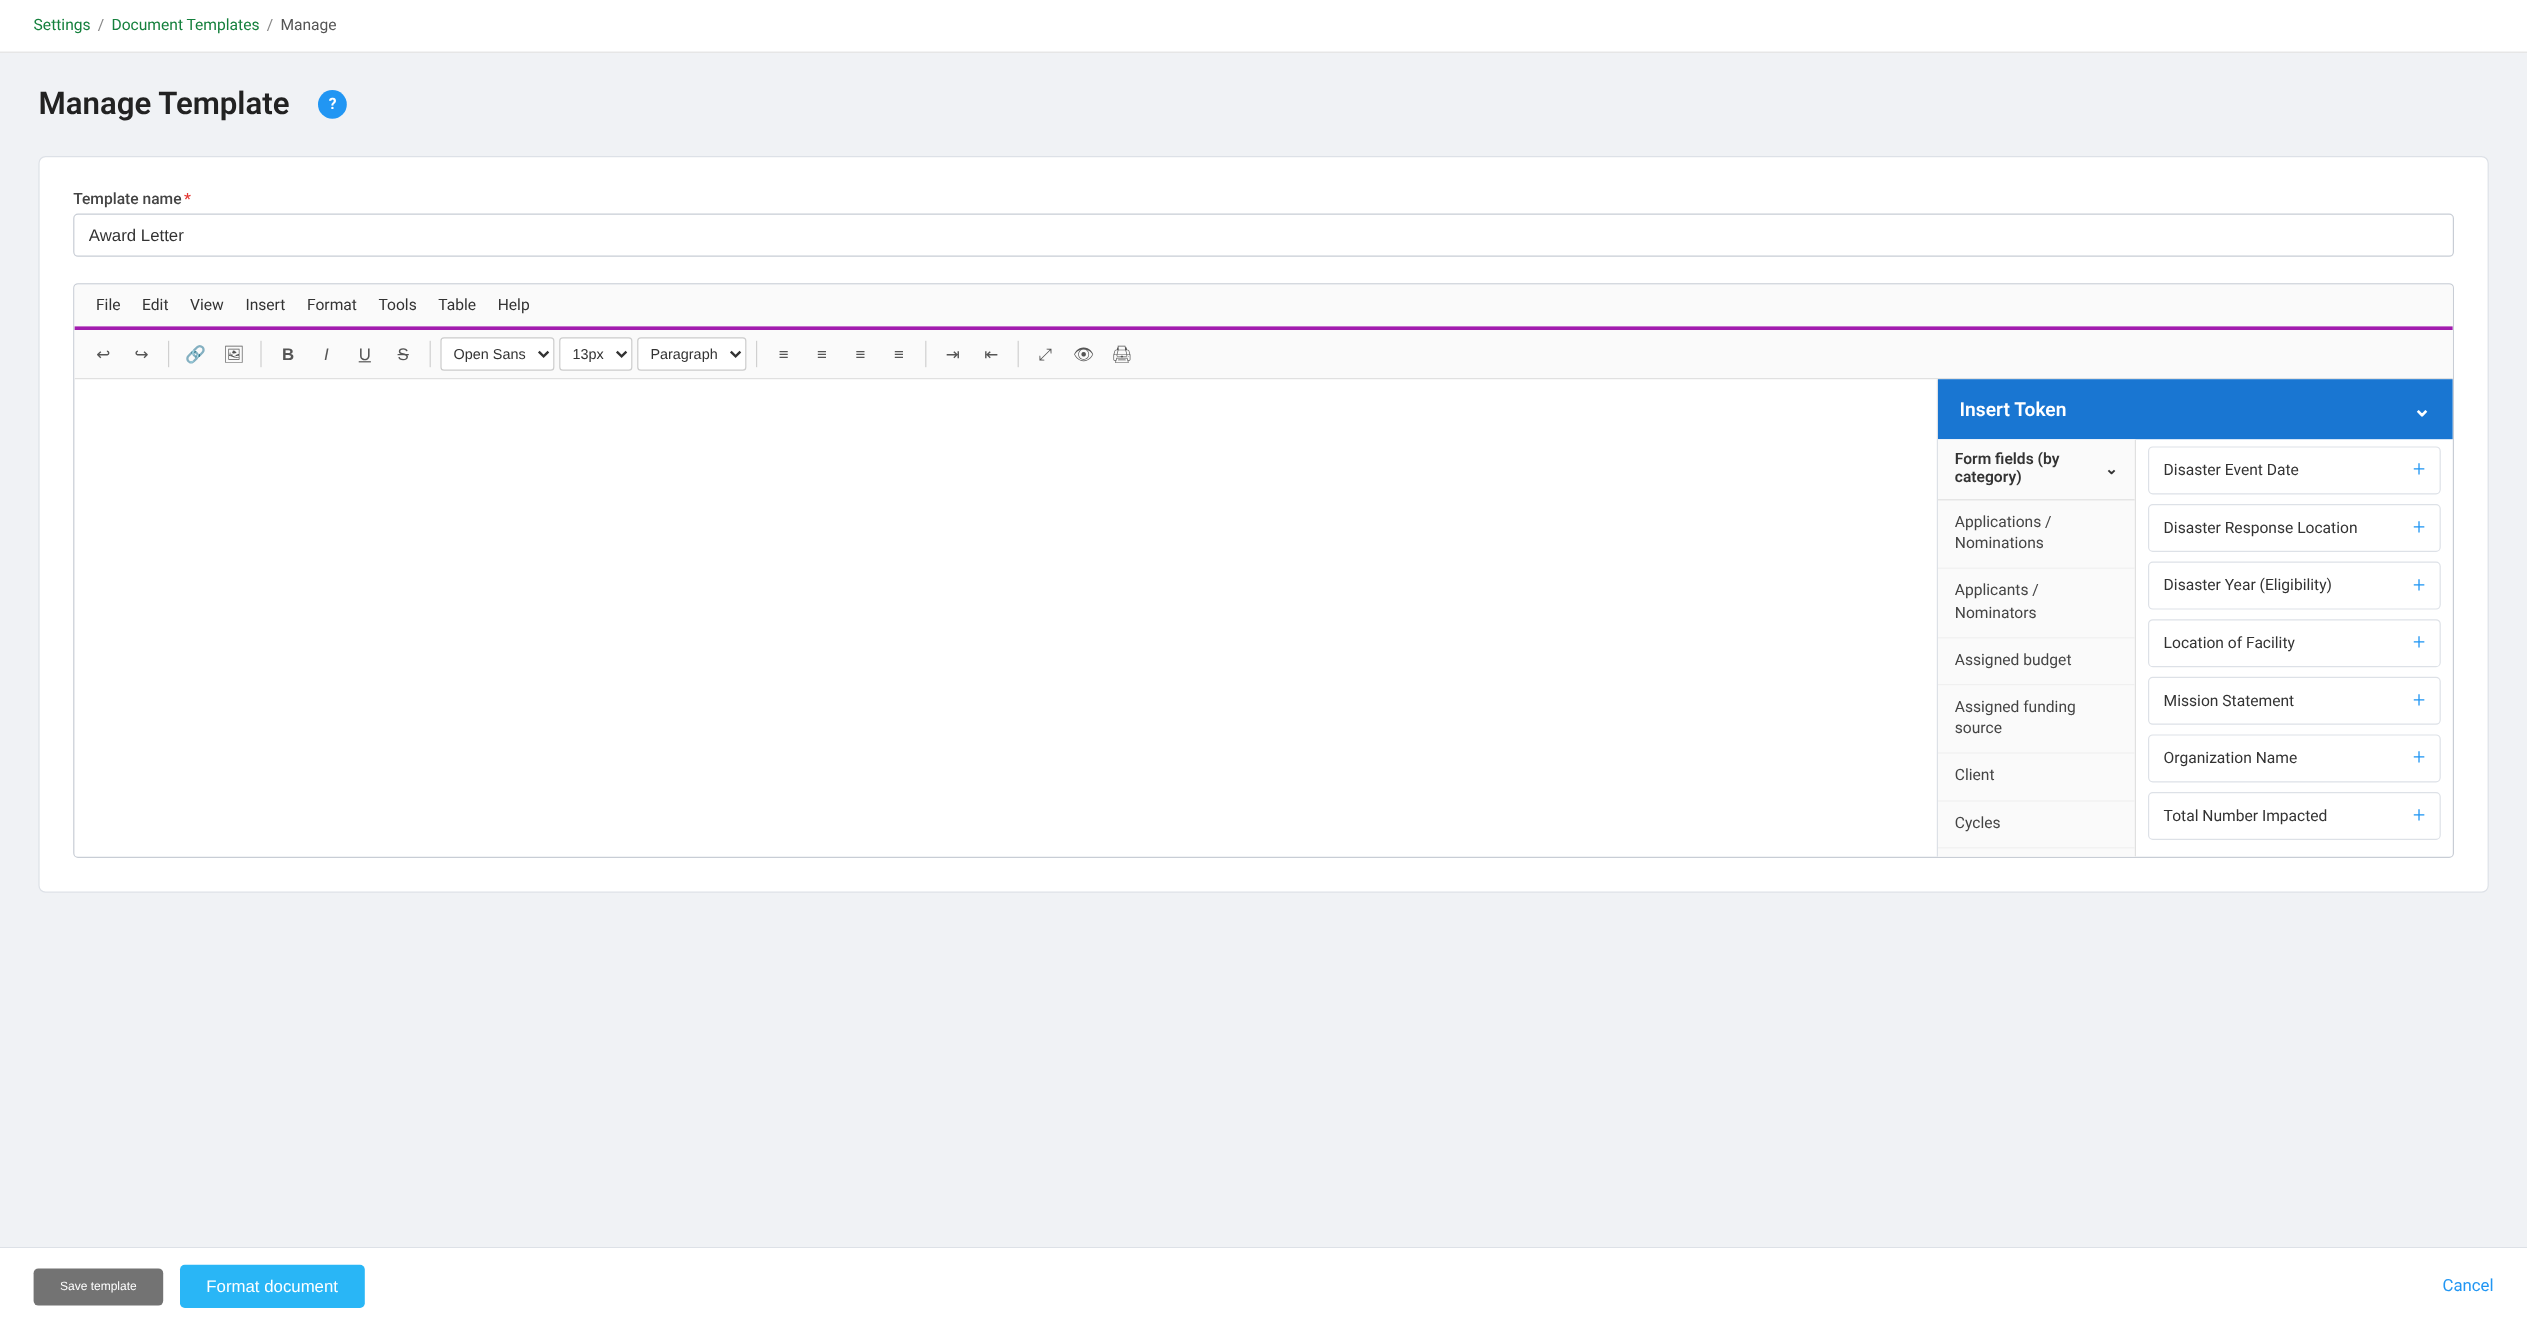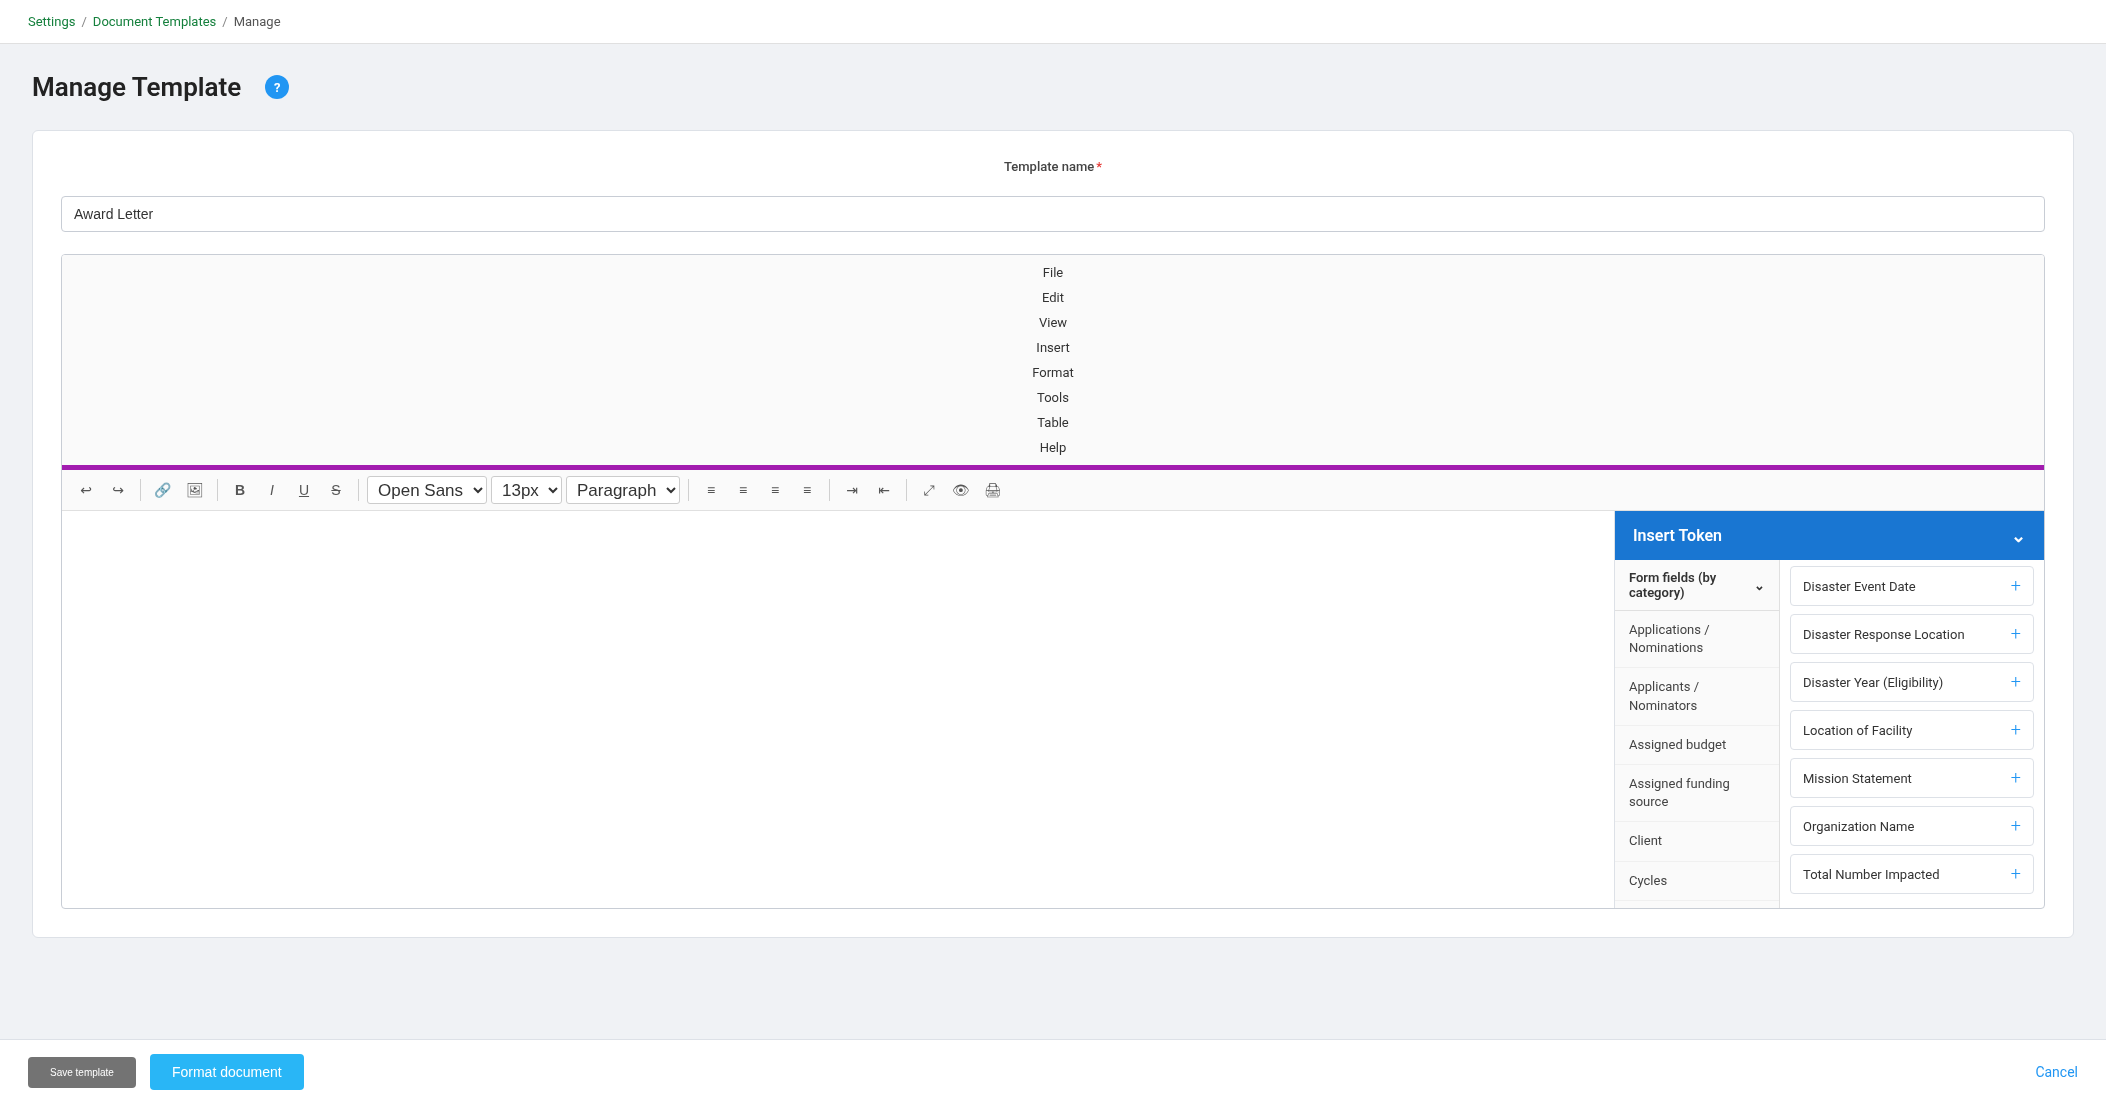--- a/index.html
+++ b/index.html
@@ -78,22 +78,21 @@
       background: #fff;
       border-radius: 6px;
       border: 1px solid #dde1e7;
       padding: 28px 28px 28px;
     }
 
     .field-label {
       font-size: 13px;
       font-weight: 500;
       color: #444;
-      margin-bottom: 22px;
-      text-align: center;
+      margin-bottom: 4px;
     }
 
     .required-star {
       color: #e53935;
       margin-left: 2px;
     }
 
     .text-input {
       width: 100%;
       border: 1px solid #c8cdd5;
@@ -109,25 +108,24 @@
       border: 1px solid #c8cdd5;
       border-radius: 4px;
       overflow: hidden;
     }
 
     .editor-menubar {
       display: flex;
       align-items: center;
       gap: 0;
       padding: 6px 10px;
-      border-bottom: 5px solid #a21caf;
+      border-bottom: 3px solid #a21caf;
       background: #fafafa;
       flex-wrap: wrap;
       gap: 2px;
-      flex-direction: column;
     }
 
     .menu-item {
       padding: 4px 8px;
       font-size: 13px;
       color: #333;
       cursor: pointer;
       border-radius: 3px;
     }
 
@@ -159,21 +157,21 @@
       width: 1px;
       height: 22px;
       background: #d0d0d0;
       margin: 0 4px;
     }
 
     .toolbar-select {
       border: 1px solid #ccc;
       border-radius: 3px;
       padding: 3px 6px;
-      font-size: 17px;
+      font-size: 12px;
       color: #333;
       background: #fff;
       cursor: pointer;
       height: 28px;
     }
 
     .editor-body-area {
       display: flex;
       min-height: 320px;
     }

